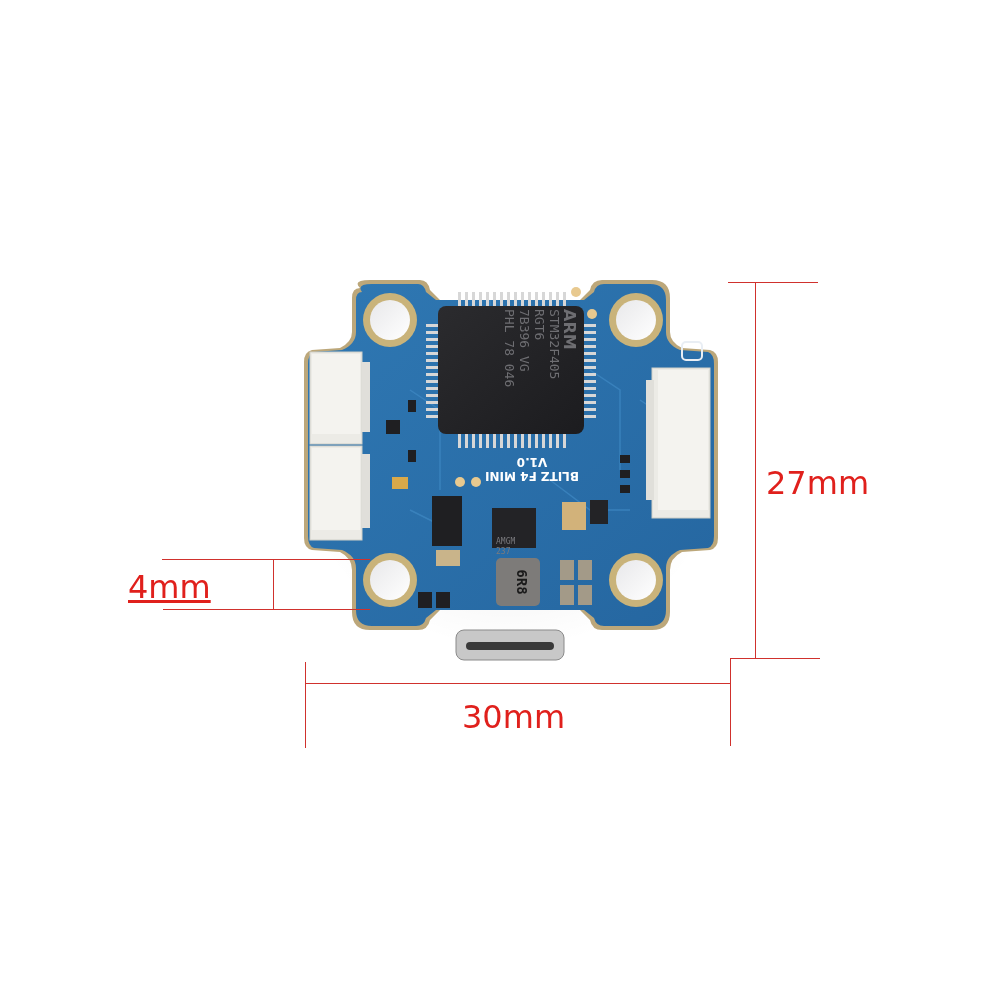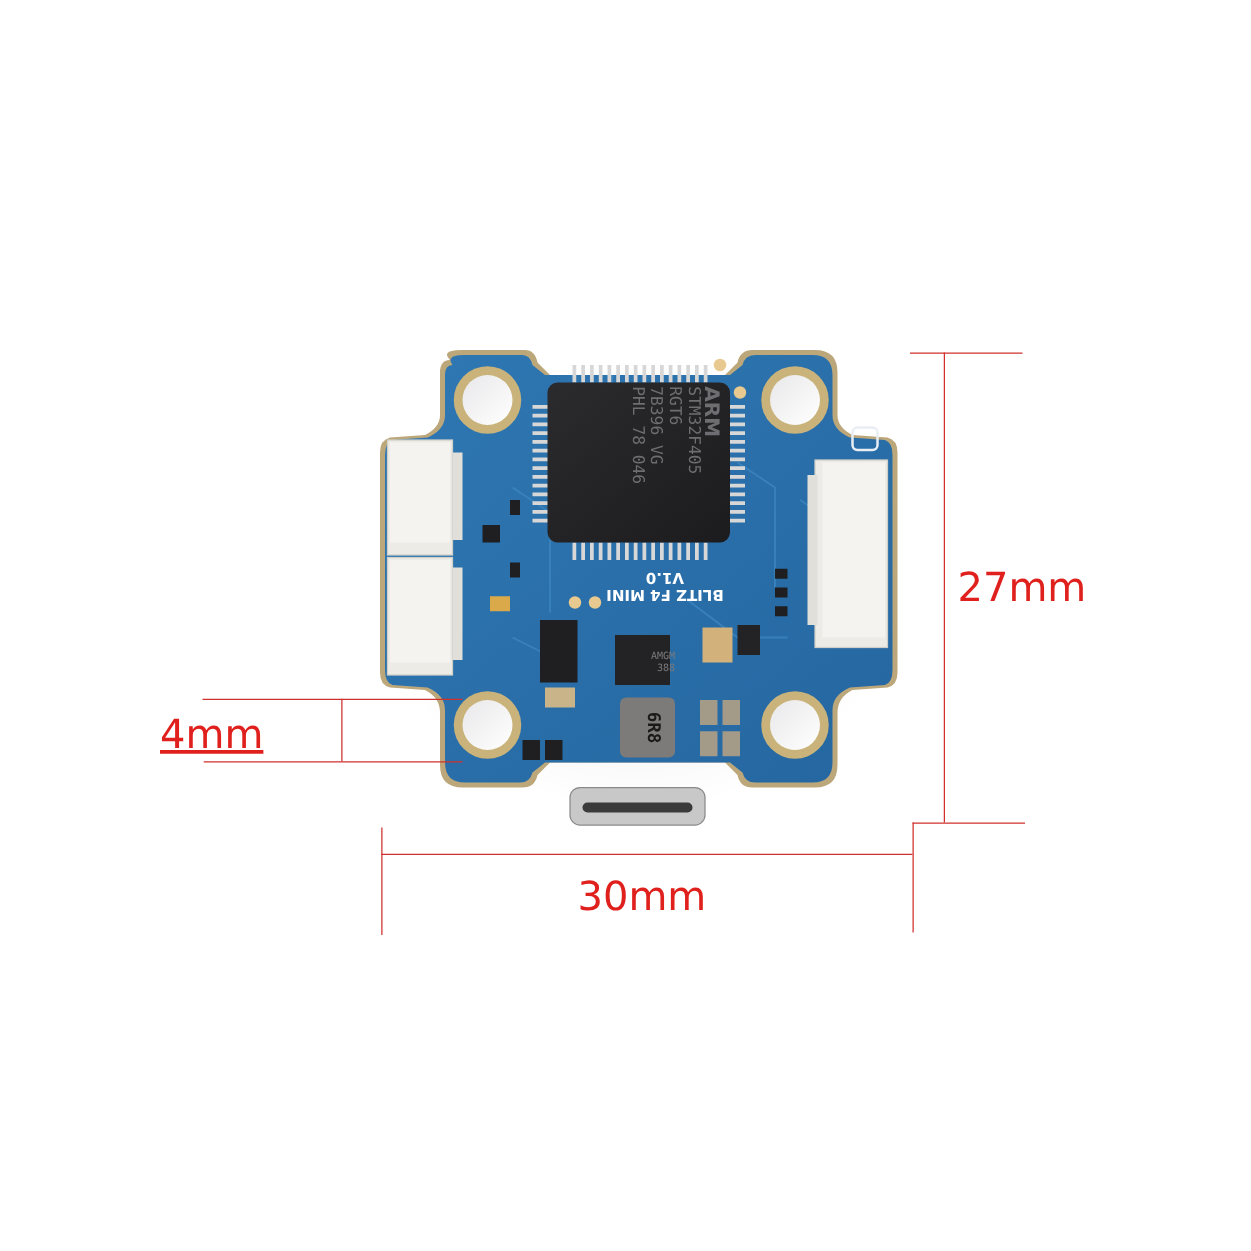--- a/index.html
+++ b/index.html
@@ -179,34 +179,34 @@
     <div>RGT6</div>
     <div>7B396 VG</div>
     <div>PHL 78 046</div>
   </div>
 
   <div class="abs" style="left:462px;top:455px;width:140px;transform:rotate(180deg);color:#ffffff;font-family:'DejaVu Sans',sans-serif;font-weight:bold;font-size:12px;line-height:14px;text-align:center;">
     <div>BLITZ F4 MINI</div>
     <div>V1.0</div>
   </div>
 
-  <div class="abs" style="left:496px;top:520px;width:44px;color:#7a7a7e;font-family:'DejaVu Sans Mono',monospace;font-size:8px;line-height:10px;text-align:right;">
+  <div class="abs" style="left:496px;top:537px;width:44px;color:#7a7a7e;font-family:'DejaVu Sans Mono',monospace;font-size:8px;line-height:10px;text-align:left;">
     <div>AMGM</div>
-    <div>388</div>
+    <div>237</div>
   </div>
 
   <div class="abs" style="left:504px;top:574px;width:36px;transform:rotate(90deg);color:#1a1a1a;font-family:'DejaVu Sans Mono',monospace;font-weight:bold;font-size:14px;text-align:center;">6R8</div>
 </div>
 
 <div class="abs" style="left:0;top:0;width:1001px;height:1001px;pointer-events:none;">
 
   <div class="dim-line" style="left:728px;top:282px;width:90px;height:1px;"></div>
   <div class="dim-line" style="left:755px;top:282px;width:1px;height:376px;"></div>
   <div class="dim-line" style="left:730px;top:658px;width:90px;height:1px;"></div>
-  <div class="dim-label" style="left:766px;top:451px;">27mm</div>
+  <div class="dim-label" style="left:766px;top:464px;">27mm</div>
 
   <div class="dim-line" style="left:305px;top:662px;width:1px;height:86px;"></div>
   <div class="dim-line" style="left:305px;top:683px;width:425px;height:1px;"></div>
   <div class="dim-line" style="left:730px;top:658px;width:1px;height:88px;"></div>
   <div class="dim-label" style="left:462px;top:698px;">30mm</div>
 
   <div class="dim-line" style="left:162px;top:559px;width:208px;height:1px;"></div>
   <div class="dim-line" style="left:163px;top:609px;width:207px;height:1px;"></div>
   <div class="dim-line" style="left:273px;top:559px;width:1px;height:50px;"></div>
   <div class="dim-label" style="left:128px;top:568px;text-decoration:underline;">4mm</div>

